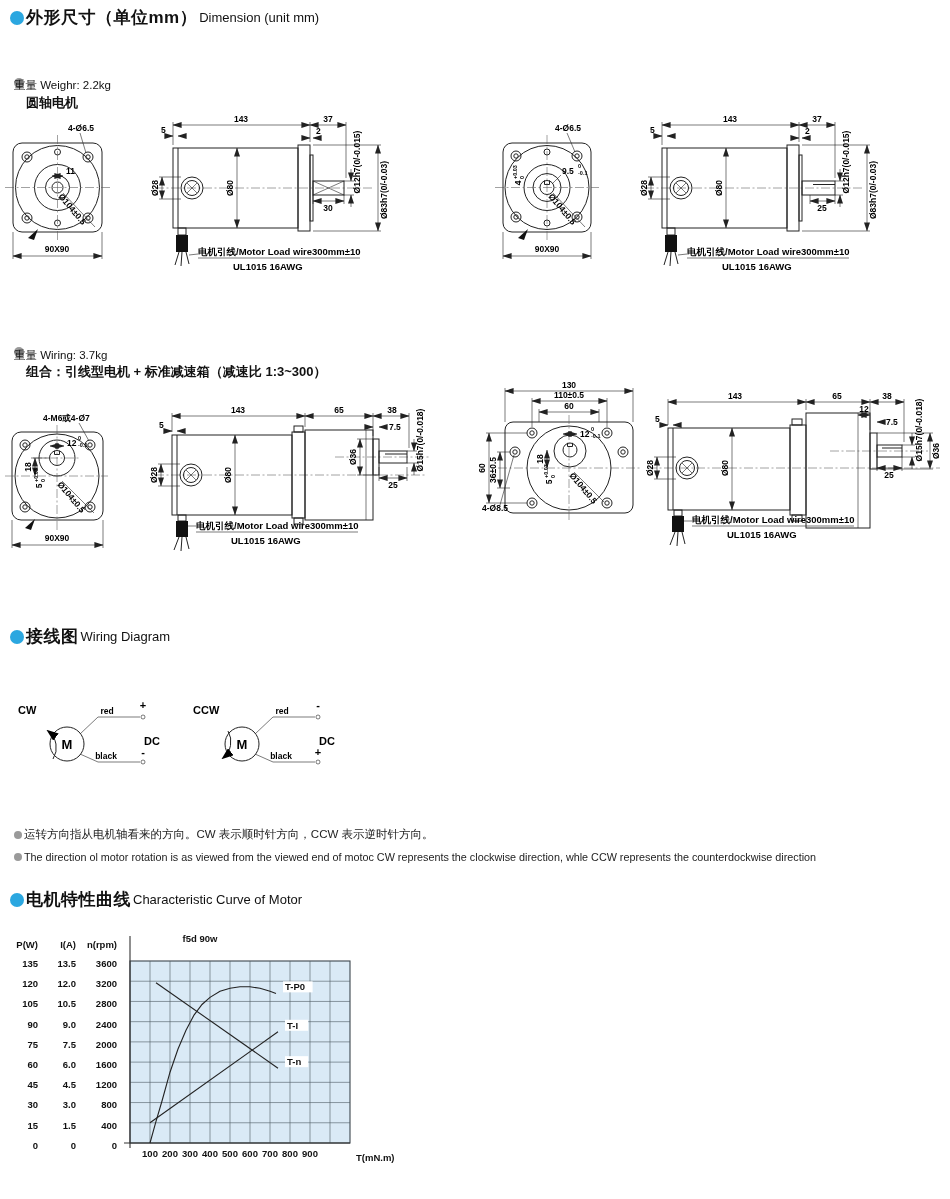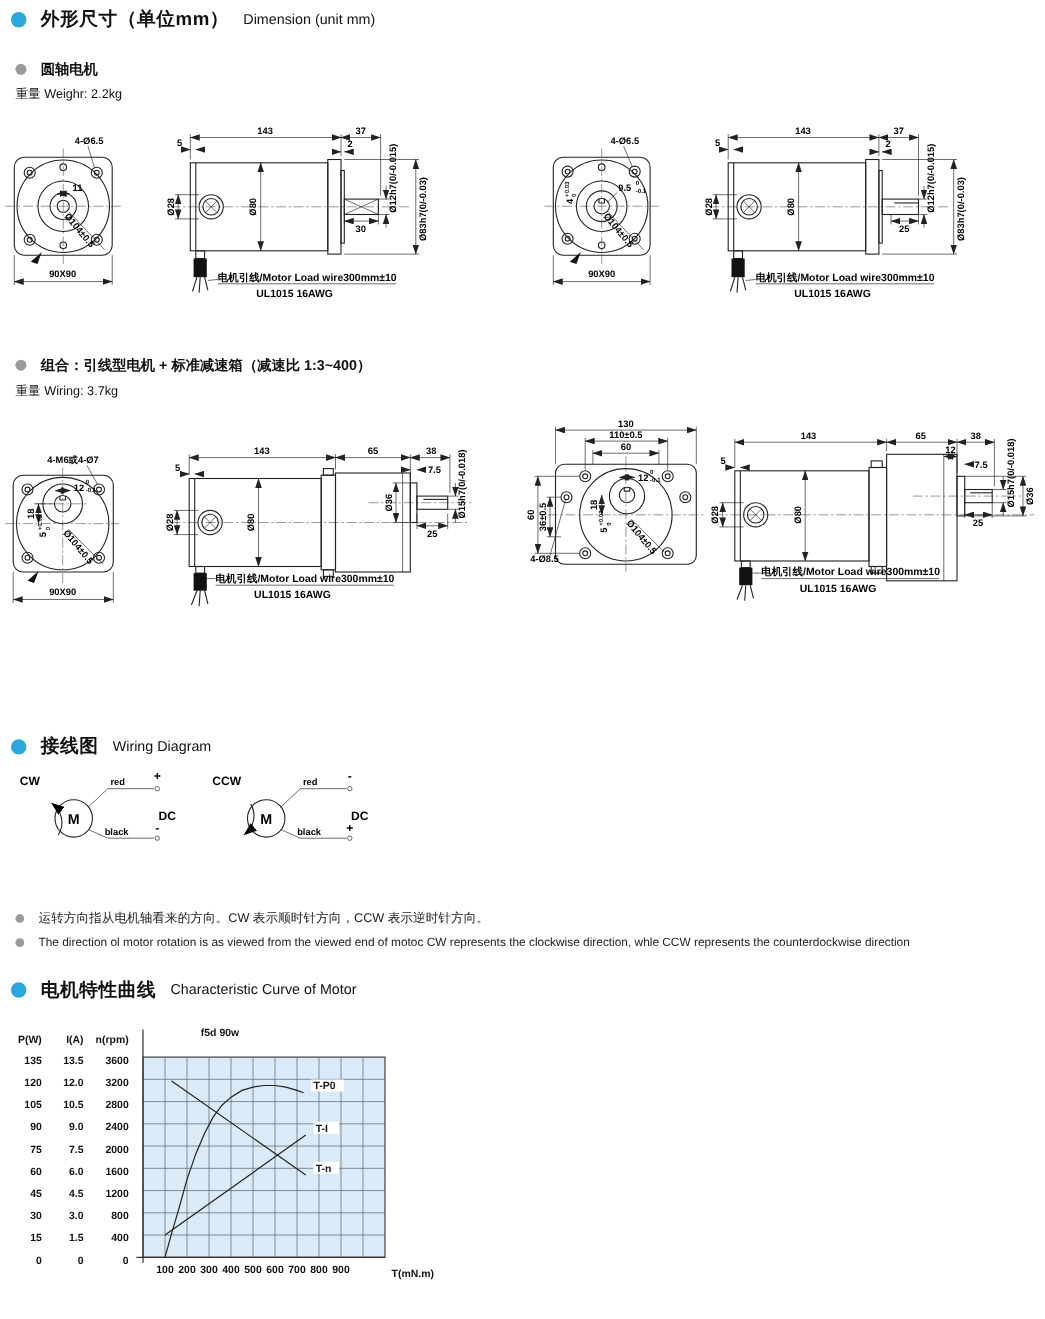--- a/index.html
+++ b/index.html
@@ -1,25 +1,25 @@
 <!DOCTYPE html>
 <html><head>
 <meta charset="utf-8">
 <style>
   html,body{margin:0;padding:0;}
   body{width:950px;height:1199px;position:relative;background:#fff;
        font-family:"Liberation Sans",sans-serif;color:#111;}
   .abs{position:absolute;}
-  .hrow{display:flex;align-items:center;gap:13px;}
+  .hrow{display:flex;align-items:center;gap:2px;}
   .dot{width:14px;height:14px;border-radius:50%;flex:0 0 auto;}
   .dot.sm{width:10px;height:10px;}
   .dot.xs{width:8px;height:8px;}
   .h1cn{font-size:17px;font-weight:bold;letter-spacing:.5px;}
   .h1en{font-size:13px;font-weight:normal;}
-  .h2cn{font-size:13px;font-weight:bold;}
+  .h2cn{font-size:13px;font-weight:bold;margin-top:40px;}
   .wtxt{font-size:11.5px;}
   .ntxt{font-size:11.5px;color:#222;}
   svg{position:absolute;overflow:visible;}
   .ln{fill:none;stroke:#222;stroke-width:1;}
   .tn{fill:none;stroke:#222;stroke-width:.6;}
   .cl{fill:none;stroke:#555;stroke-width:.55;stroke-dasharray:9 2.5 2 2.5;}
   .blk{fill:#111;stroke:none;}
   .t{font:600 8.5px "Liberation Sans",sans-serif;fill:#000;}
   .ts{font:600 5.5px "Liberation Sans",sans-serif;fill:#000;}
   .tw{font:700 9.5px "Liberation Sans",sans-serif;fill:#000;}
@@ -266,21 +266,21 @@
       <line class="tn" x1="203" y1="150" x2="212" y2="149"></line>
       <text class="tw" x="212" y="150">电机引线/Motor Load wire300mm±10</text>
       <line class="tn" x1="212" y1="153" x2="374" y2="153"></line>
       <text class="tw" x="247" y="165">UL1015 16AWG</text>
     </g>
   </g>
 </svg>
 
 <div class="abs hrow" style="left:14px;top:323px;">
   <span class="dot sm" style="background:#9A9A9A"></span>
-  <span class="h2cn">组合：引线型电机 + 标准减速箱（减速比 1:3~400）</span>
+  <span class="h2cn">组合：引线型电机 + 标准减速箱（减速比 1:3~300）</span>
 </div>
 <div class="abs wtxt" style="left:14px;top:348px;">
   <span>重量</span>
   <span>Wiring: 3.7kg</span>
 </div>
 
 <svg style="left:5px;top:380px;" width="460" height="195" viewBox="0 0 460 195">
   <g>
     <rect class="ln" x="7" y="52" width="91" height="88" rx="9"></rect>
     <circle class="ln" cx="52" cy="96" r="42"></circle>
@@ -531,21 +531,21 @@
       <rect class="blk" x="202" y="146" width="12" height="16"></rect>
       <path class="ln" d="M205,162 L200,175 M208,162 L207,176 M212,162 L215,174" stroke-width="1.6"></path>
       <line class="tn" x1="214" y1="151" x2="222" y2="151"></line>
       <text class="tw" x="222" y="153">电机引线/Motor Load wire300mm±10</text>
       <line class="tn" x1="222" y1="156" x2="384" y2="156"></line>
       <text class="tw" x="257" y="168">UL1015 16AWG</text>
     </g>
   </g>
 </svg>
 
-<div class="abs hrow" style="left:10px;top:625px;margin-top:42px;">
+<div class="abs hrow" style="left:10px;top:625px;">
   <span class="dot" style="background:#2BA7E0"></span>
   <span class="h1cn">接线图</span>
   <span class="h1en">Wiring Diagram</span>
 </div>
 
 <svg style="left:10px;top:695px;" width="440" height="85" viewBox="0 0 440 85">
   <g>
     <text class="tl" x="8" y="19">CW</text>
     <circle class="ln" cx="57" cy="49" r="17"></circle>
     <text class="tm" x="57" y="54" text-anchor="middle">M</text>

